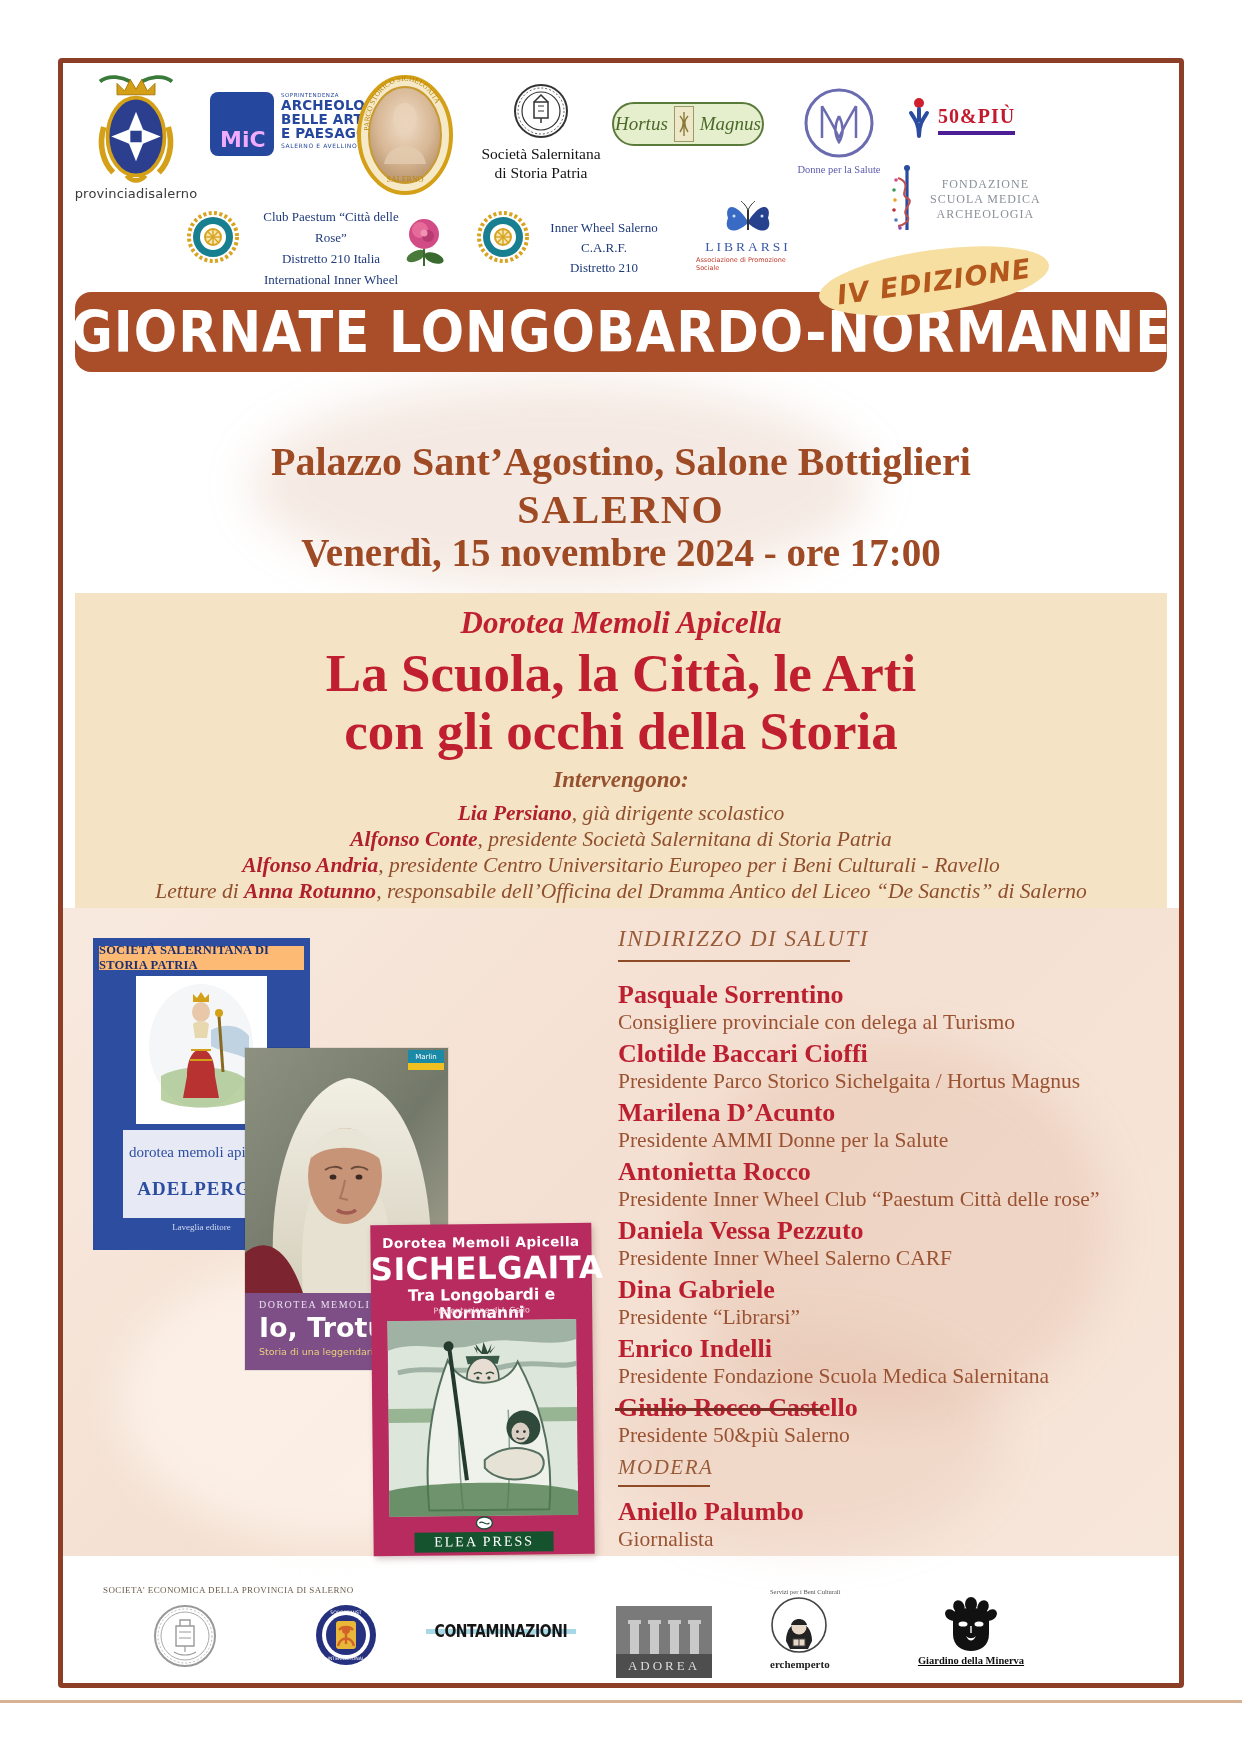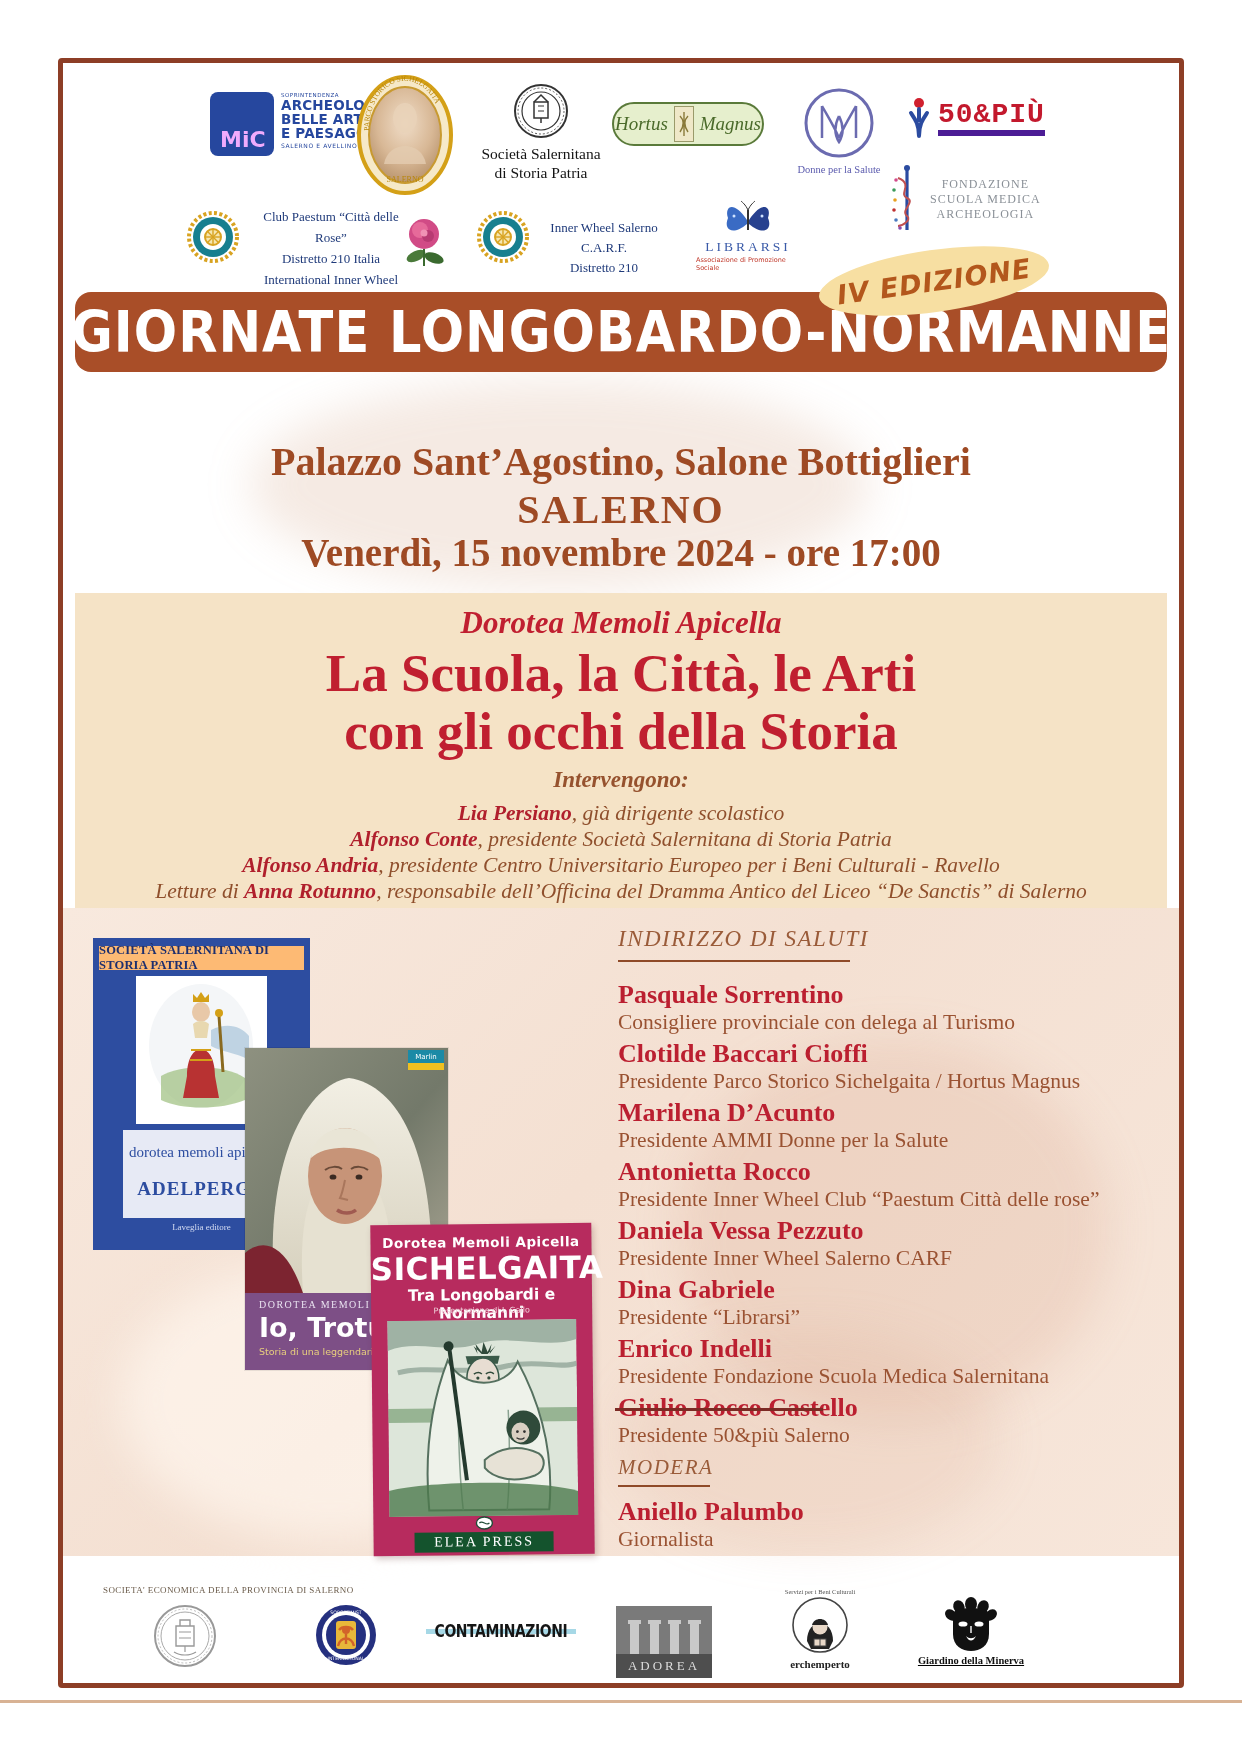--- a/index.html
+++ b/index.html
@@ -25,21 +25,21 @@
   .mic-text{display:flex;flex-direction:column;color:#26479e;font-family:"DejaVu Sans",sans-serif;}
   .mic-micro{font-size:5.5px;letter-spacing:.5px;}
   .mic-line{font-size:13.5px;font-weight:bold;line-height:14px;letter-spacing:.2px;}
   .mic-micro2{font-size:6px;margin-top:2px;letter-spacing:.6px;}
   .sp-text{font-size:15.5px;color:#141414;text-align:center;line-height:19px;margin-top:4px;}
   .hortus-pill{width:152px;height:44px;border:2px solid #5a7a3a;background:#e6efcd;border-radius:24px;display:flex;align-items:center;justify-content:center;gap:6px;box-sizing:border-box;}
   .hortus-word{font-style:italic;font-size:19px;color:#4a6a2a;font-family:"Liberation Serif",serif;}
   .hortus-emblem{width:18px;height:34px;background:#efe8c8;border:1px solid #9a9a6a;display:flex;align-items:center;justify-content:center;}
   .ammi-cap{font-size:10.5px;color:#5b5bae;margin-top:4px;font-family:"Liberation Serif",serif;}
   .f50-row{flex-direction:row;align-items:center;gap:4px;}
-  .f50-text{font-family:Liberation Mono, monospace;font-weight:bold;font-size:28px;color:#c3192d;border-bottom:6px solid #4c1d95;line-height:30px;letter-spacing:1px;}
+  .f50-text{font-family:Liberation Serif, serif;font-weight:bold;font-size:20px;color:#c3192d;border-bottom:4px solid #4c1d95;line-height:30px;letter-spacing:1px;}
   .fond-row{flex-direction:row;align-items:center;gap:8px;text-align:center;}
   .fond-text{display:flex;flex-direction:column;color:#8a9097;font-family:"Liberation Serif",serif;font-size:12px;letter-spacing:1px;line-height:15px;}
   .iwtext{font-size:13px;color:#1f3a7a;text-align:center;line-height:21px;font-family:"Liberation Serif",serif;}
   .iwtext2{font-size:13px;color:#1f3a7a;text-align:center;line-height:20px;font-family:"Liberation Serif",serif;}
   .librarsi-name{font-size:13.5px;color:#3a5aa8;letter-spacing:3px;font-family:"Liberation Serif",serif;margin-top:1px;}
   .librarsi-cap{font-size:6.5px;color:#c0392b;margin-top:1px;font-family:"DejaVu Sans",sans-serif;}
 
   
   .banner{position:absolute;left:75px;top:292px;width:1092px;height:80px;background:#a94e28;border-radius:16px;z-index:2;display:flex;align-items:center;justify-content:center;}
   .banner-text{color:#fff;font-family:"DejaVu Sans",sans-serif;font-weight:bold;font-size:51px;letter-spacing:1px;transform:scaleY(1.12);white-space:nowrap;}
@@ -102,21 +102,21 @@
   
   .soceco-cap{position:absolute;left:103px;top:1585px;width:300px;font-size:9px;color:#6a5b4a;letter-spacing:.4px;z-index:2;font-family:"Liberation Serif",serif;}
   .contam{position:absolute;left:426px;top:1616px;width:150px;height:30px;z-index:2;display:flex;align-items:center;justify-content:center;}
   .contam-line{position:absolute;left:0;top:13px;width:150px;height:5px;background:#a6d8e6;}
   .contam-text{position:relative;font-family:"DejaVu Sans",sans-serif;font-weight:bold;font-size:17px;color:#151515;transform:scaleX(.82);letter-spacing:-.5px;white-space:nowrap;}
   .adorea{position:absolute;left:616px;top:1606px;width:96px;height:72px;background:#7a7a7a;z-index:2;display:flex;flex-direction:column;}
   .adorea-cols{flex:1;display:flex;align-items:flex-end;justify-content:space-around;padding:6px 8px 0 8px;}
   .adorea-col{width:9px;height:30px;background:#c9c9c9;position:relative;}
   .adorea-col::before{content:"";position:absolute;left:-2px;top:-4px;width:13px;height:4px;background:#c9c9c9;}
   .adorea-text{height:24px;background:#4e4e4e;color:#ddd;display:flex;align-items:center;justify-content:center;font-size:13px;letter-spacing:3px;font-family:"Liberation Serif",serif;}
-  .erch{position:absolute;left:770px;top:1588px;width:100px;height:98px;z-index:2;display:flex;flex-direction:column;align-items:center;}
+  .erch{position:absolute;left:770px;top:1588px;width:100px;height:98px;z-index:2;display:flex;flex-direction:column;}
   .erch-arc{font-size:6.5px;color:#555;font-family:"Liberation Serif",serif;}
   .erch-name{font-size:11px;font-weight:bold;color:#222;font-family:"Liberation Serif",serif;margin-top:1px;}
   .minerva{position:absolute;left:916px;top:1596px;width:110px;height:92px;z-index:2;display:flex;flex-direction:column;align-items:center;text-decoration:underline;}
   .minerva-cap{font-size:10.5px;font-weight:bold;color:#111;margin-top:3px;font-family:"Liberation Serif",serif;}
 
   .logo-soceco{position:absolute;left:152px;top:1600px;z-index:2;}
   .logo-sorop{position:absolute;left:315px;top:1604px;z-index:2;}
 
   
   #logo-provincia{position:absolute;left:82px;top:72px;width:108px;}
@@ -141,20 +141,36 @@
 
   <div class="frame"></div>
   <div class="underframe-line"></div>
 
   <div class="pink-zone"></div>
   <div class="wm wm1"></div>
   <div class="wm wm2"></div>
   <div class="wm wm3"></div>
   <div class="wm wm4"></div>
 
+  <div id="logo-provincia" class="logo">
+    <svg width="84" height="112" viewBox="-42 -68 84 118">
+      <path d="M-38,-58 C-28,-66 -14,-62 -6,-58" stroke="#3a7a3a" stroke-width="4" fill="none"></path>
+      <path d="M38,-58 C28,-66 14,-62 6,-58" stroke="#3a7a3a" stroke-width="4" fill="none"></path>
+      <path d="M-20,-44 L-20,-56 L-12,-48 L-6,-60 L0,-50 L6,-60 L12,-48 L20,-56 L20,-44 Z" fill="#d4a017" stroke="#a87708" stroke-width="1"></path>
+      <path d="M-34,-10 C-40,10 -34,28 -24,38" stroke="#d4a017" stroke-width="6" fill="none"></path>
+      <path d="M34,-10 C40,10 34,28 24,38" stroke="#d4a017" stroke-width="6" fill="none"></path>
+      <ellipse cx="0" cy="0" rx="30" ry="41" fill="#2b3f8e" stroke="#d4a017" stroke-width="4"></ellipse>
+      <path d="M0,-26 L8,-6 L-8,-6 Z" fill="#fff"></path>
+      <path d="M0,26 L8,6 L-8,6 Z" fill="#fff"></path>
+      <path d="M-26,0 L-6,8 L-6,-8 Z" fill="#fff"></path>
+      <path d="M26,0 L6,8 L6,-8 Z" fill="#fff"></path>
+      <path d="M-10,41 C-4,48 4,48 10,41" stroke="#d4a017" stroke-width="5" fill="none"></path>
+    </svg>
+    <div class="cap provincia-cap">provinciadisalerno</div>
+  </div>
 
   <div id="logo-mic" class="mic-row">
     <div class="mic-sq">
         <span>MiC</span>
       </div>
     <div class="mic-text">
       <span class="mic-micro">SOPRINTENDENZA</span>
       <span class="mic-line">ARCHEOLOGIA</span>
       <span class="mic-line">BELLE ARTI</span>
       <span class="mic-line">E PAESAGGIO</span>

